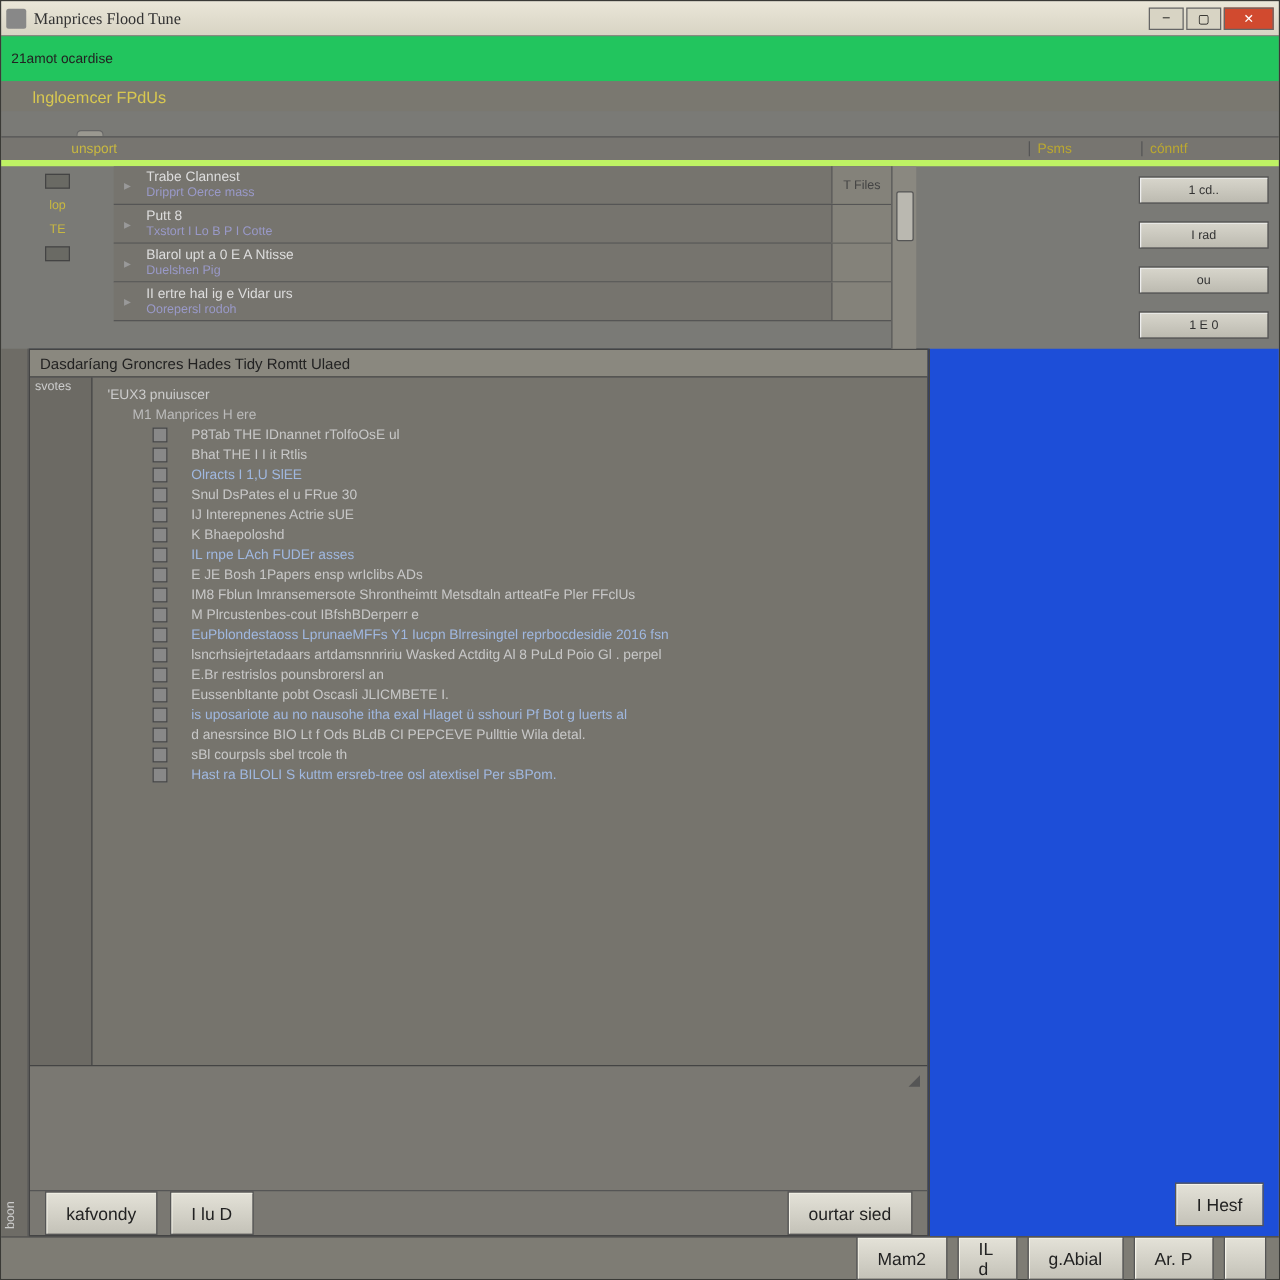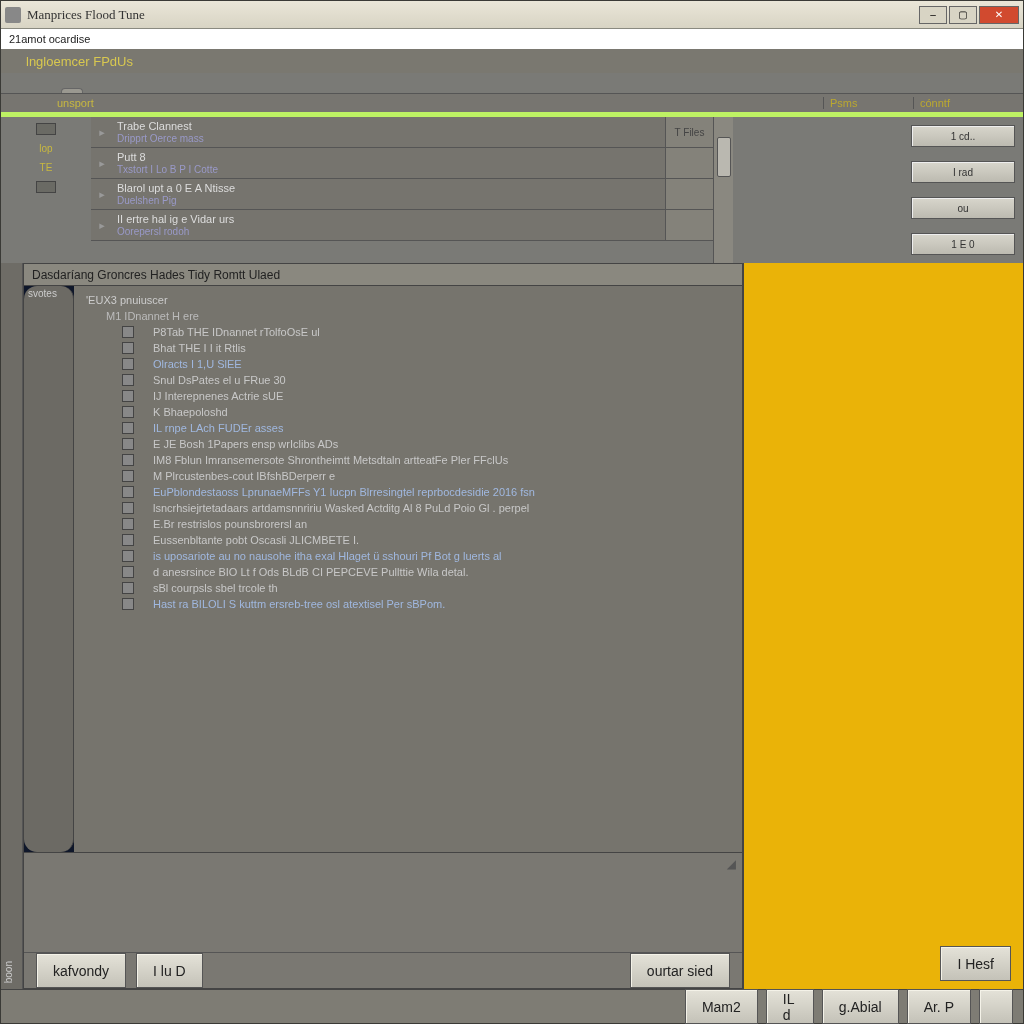--- a/index.html
+++ b/index.html
@@ -5,21 +5,21 @@
 * { margin:0; padding:0; box-sizing:border-box; font-family:"Tahoma",sans-serif; font-size:11px; }
 body { width:1024px; height:1024px; background:#7a7a76; overflow:hidden; }
 .window { width:1024px; height:1024px; display:flex; flex-direction:column; border:1px solid #3a3a36; }
 .titlebar { height:28px; background:linear-gradient(#eae6d8,#d8d4c4); display:flex; align-items:center; padding:0 4px; border-bottom:1px solid #8a8a80; }
 .titlebar .app-icon { width:16px; height:16px; background:#888; border-radius:2px; margin-right:6px; }
 .titlebar .title { flex:1; color:#333; font-size:13px; font-family:"Georgia",serif; }
 .win-btns { display:flex; gap:2px; }
 .win-btn { width:28px; height:18px; border:1px solid #666; display:flex; align-items:center; justify-content:center; font-size:10px; cursor:pointer; }
 .win-btn.min { background:#d8d4c4; }
 .win-btn.close { background:#d14a2f; color:#fff; width:40px; }
-.menubar { height:20px; background:#ffffff; display:flex; align-items:center; padding:0 8px; color:#222; }
+.menubar { height:36px; background:#22c55e; display:flex; align-items:center; padding:0 8px; color:#222; }
 .subhead { height:24px; background:#7a7870; display:flex; align-items:center; padding:0 25px; color:#d8c850; font-size:13px; }
 .main { flex:1; display:flex; flex-direction:column; background:#7a7a76; }
 .tabstrip { height:20px; display:flex; align-items:flex-end; padding-left:60px; gap:4px; }
 .tab { background:#9a9890; border:1px solid #666; border-bottom:none; padding:2px 10px; border-radius:4px 4px 0 0; color:#333; font-size:10px; cursor:pointer; }
 .header-row { height:24px; display:flex; align-items:center; border-top:1px solid #555; border-bottom:5px solid #bef264; background:#777570; }
 .header-row .col-left { width:50px; display:flex; align-items:center; justify-content:center; }
 .header-row .col-main { flex:1; padding:0 6px; color:#c8b840; font-size:11px; }
 .header-row .col-mid { width:160px; padding:0 6px; color:#bba830; font-size:11px; border-left:1px solid #555;margin-top:47px; }
 .header-row .col-side { width:90px; padding:0 6px; color:#bba830; font-size:11px; border-left:1px solid #555; }
 .upper { display:flex; }
@@ -34,35 +34,35 @@
 .list-row .line2 { color:#9999c8; font-size:10px; margin-top:1px; }
 .list-row .cell-tag { width:48px; border-left:1px solid #555; display:flex; align-items:center; justify-content:center; background:#84827a; color:#444; font-size:10px; }
 .right-btns { width:120px; display:flex; flex-direction:column; gap:14px; padding:8px; }
 .rbtn { height:22px; background:linear-gradient(#d8d6cc,#bcbab0); border:1px solid #555; display:flex; align-items:center; justify-content:center; color:#333; font-size:10px; box-shadow:inset 1px 1px 0 #eee; cursor:pointer; }
 .mid-panel { display:flex; flex:1; min-height:0; }
 .mid-left-strip { width:22px; background:#6e6c66; border-right:1px solid #555; position:relative; }
 .mid-left-strip .vlabel { position:absolute; bottom:6px; left:2px; writing-mode:vertical-rl; transform:rotate(180deg); color:#ccc; font-size:10px; }
 .inner { flex:1; display:flex; flex-direction:column; background:#0f172a; border:1px solid #444; }
 .inner-title { height:22px; background:#8a887f; border-bottom:1px solid #444; display:flex; align-items:center; padding:0 8px; color:#222; font-size:12px; }
 .inner-body { flex:1; display:flex; min-height:0; }
-.inner-gutter { width:50px; background:#6c6a64; border-right:1px solid #444; display:flex; flex-direction:column;border-radius:13px; }
+.inner-gutter { width:50px; background:#6c6a64; border-right:1px solid #444; display:flex; flex-direction:column; }
 .inner-gutter .ghead { height:18px; color:#ccc; font-size:10px; padding:2px 4px; }
 .tree { flex:1; overflow:hidden; padding:6px 4px; background:#76746d; }
 .tree-root { color:#ccc; font-size:11px; padding:2px 0 2px 8px; }
 .tree-sub { color:#bbb; font-size:11px; padding:2px 0 2px 28px; }
 .tree-item { display:flex; align-items:flex-start; gap:19px; padding:1px 0 1px 44px; line-height:14px; }
 .tree-item .ti-icon { width:12px; height:12px; background:#888; border:1px solid #444; flex-shrink:0; margin-top:1px; }
 .tree-item .ti-text { color:#c8c8c8; font-size:11px; white-space:nowrap; overflow:hidden; text-overflow:ellipsis; }
 .tree-item.hl .ti-text { color:#a0b8e0; }
 .lower-strip { height:100px; background:#7a7872; border-top:1px solid #444; position:relative; }
 .resize-grip { position:absolute; right:6px; top:4px; color:#555; font-size:12px; }
 .btn-row { height:36px; display:flex; align-items:center; gap:10px; padding:0 12px; background:#7a7872; border-top:1px solid #555; }
 .btn { height:35px; padding:0 16px; background:linear-gradient(#e4e2d8,#c4c2b8); border:1px solid #555; display:flex; align-items:center; justify-content:center; color:#222; font-size:14px; box-shadow:inset 1px 1px 0 #f4f2e8; cursor:pointer; }
 .spacer { flex:1; }
-.mid-right { width:280px; background:#eab308; border-left:1px solid #444; display:flex; flex-direction:row; }
+.mid-right { width:280px; background:#1d4ed8; border-left:1px solid #444; display:flex; flex-direction:row; }
 .mid-right .fill { flex:1; }
 .mid-right .bbtn { align-self:flex-end; margin:8px 12px; }
 .footer { height:34px; background:#7e7c74; border-top:1px solid #444; display:flex; align-items:center; justify-content:flex-end; gap:8px; padding:0 10px; }
 .scroll-thumb { position:absolute; right:2px; top:20px; width:14px; height:40px; background:#bab8b0; border:1px solid #555; border-radius:2px; }
 .list-scroll { width:20px; background:#8a8880; border-left:1px solid #555; position:relative; }
 </style>
 </head>
 <body>
 
 <div class="window">
@@ -157,21 +157,21 @@
       </div>
 
       <div class="inner">
         <div class="inner-title">Dasdaríang Groncres Hades Tidy Romtt Ulaed</div>
         <div class="inner-body">
           <div class="inner-gutter">
             <div class="ghead">svotes</div>
           </div>
           <div class="tree">
             <div class="tree-root">'EUX3 pnuiuscer</div>
-            <div class="tree-sub">M1 IDnannet H ere</div>
+            <div class="tree-sub">M1 Manprices H ere</div>
             <div id="tree-items">
                 <div class="tree-item">
                   <span class="ti-icon"></span>
                   <span class="ti-text">P8Tab THE  IDnannet rTolfoOsE ul</span>
                 </div>
                 <div class="tree-item">
                   <span class="ti-icon"></span>
                   <span class="ti-text">Bhat THE  I  I it  Rtlis</span>
                 </div>
                 <div class="tree-item hl">

